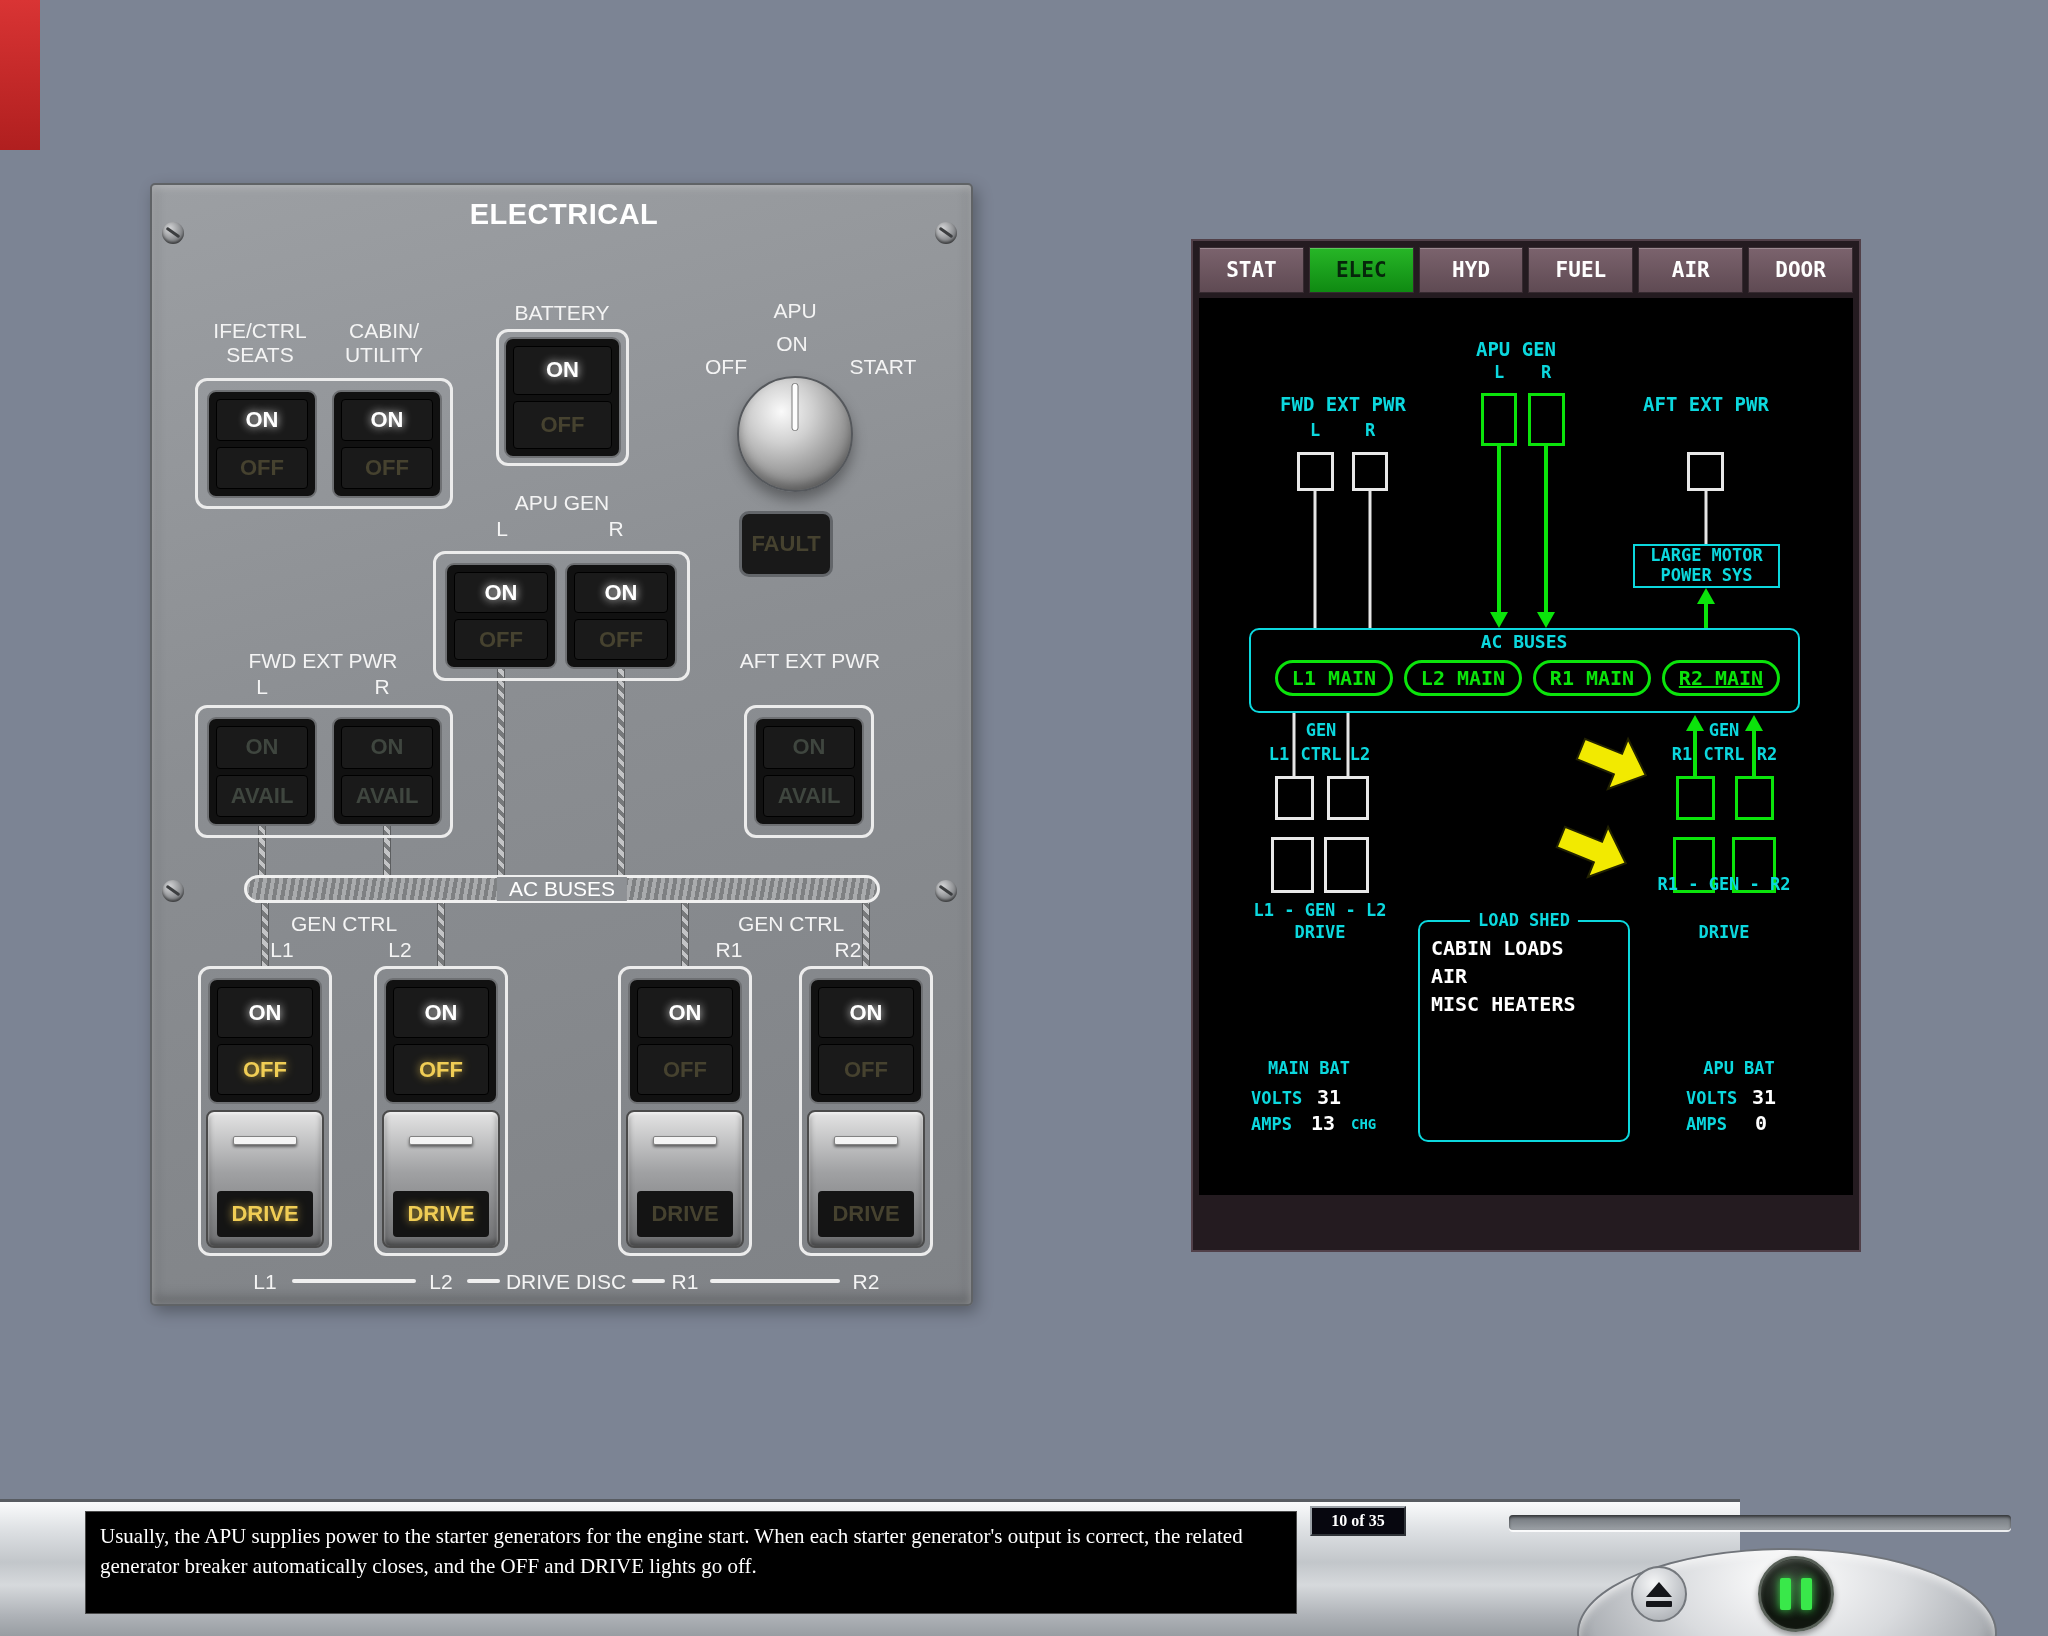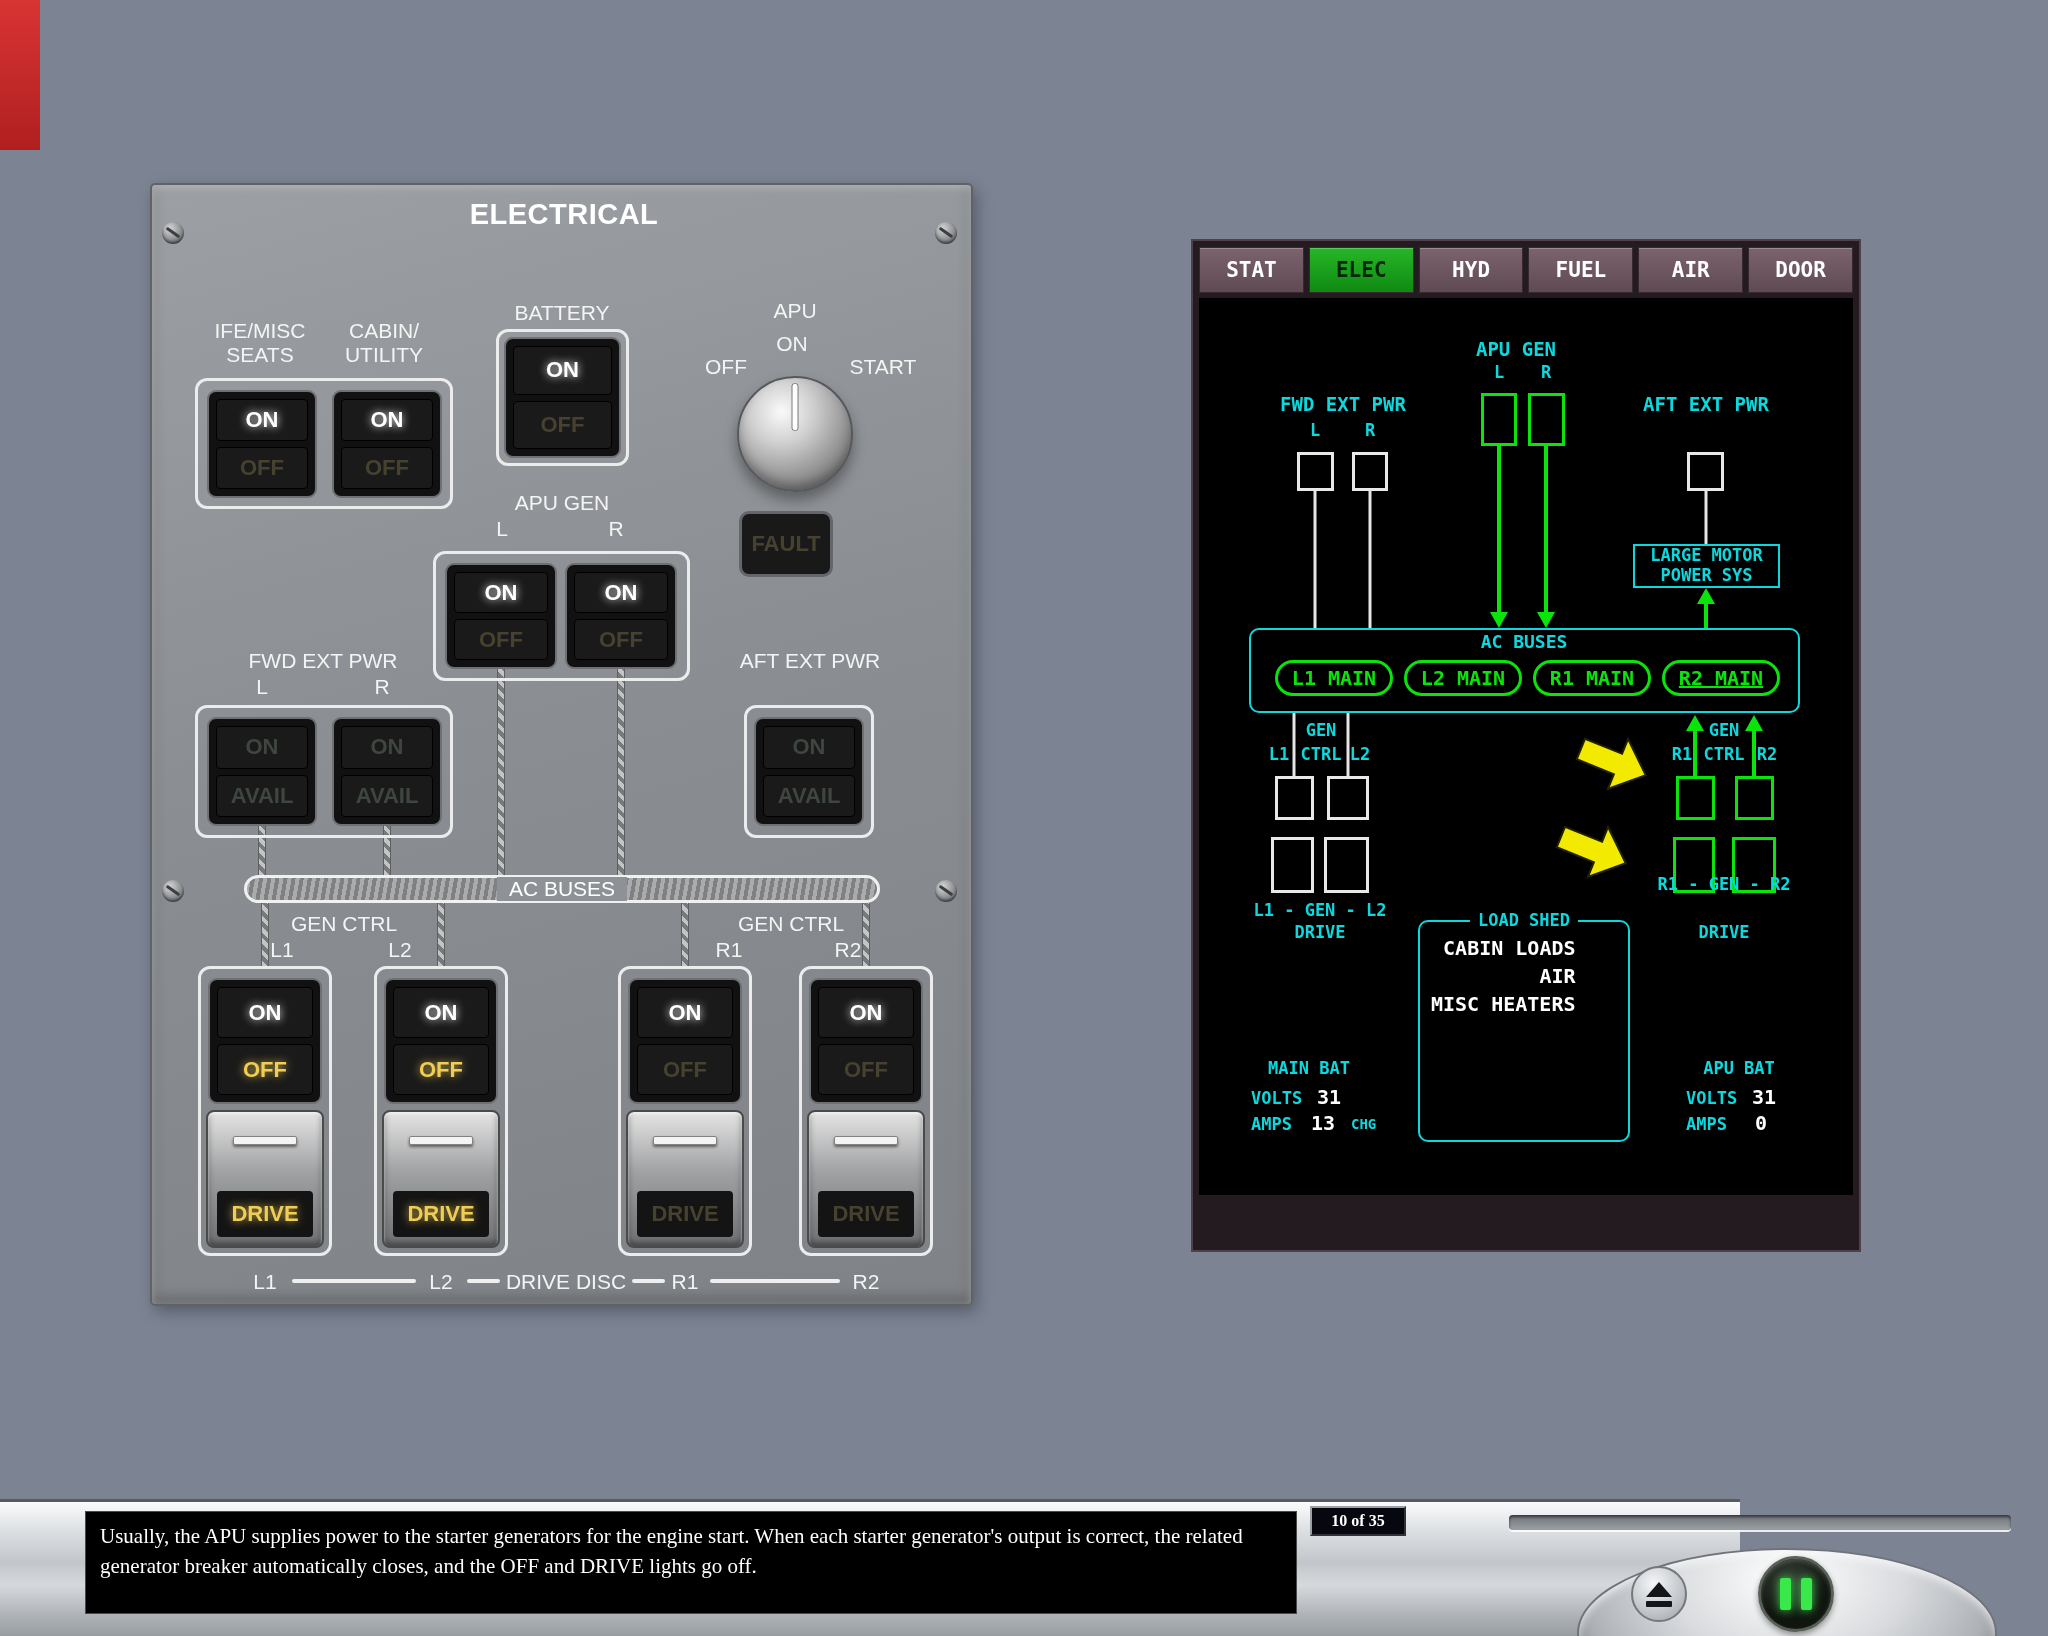--- a/index.html
+++ b/index.html
@@ -63,21 +63,21 @@
          font:bold 21px "DejaVu Sans Mono", monospace; display:flex; align-items:center; justify-content:center;
          border:1px solid #362a30; box-shadow:inset 0 1px 0 rgba(255,255,255,.25); cursor:default; }
   .tab.wide { flex:1.25; }
   .tab.active { background:linear-gradient(#27b627,#0f8a12); color:#06260b; }
   .synoptic { position:relative; width:654px; height:897px; background:#000; overflow:hidden;
               font-family:"DejaVu Sans Mono", monospace; }
   .synoptic svg { position:absolute; left:0; top:0; }
   .s  { position:absolute; transform:translateX(-50%); font-weight:bold; white-space:nowrap; }
   .sl { position:absolute; font-weight:bold; white-space:nowrap; }
   .cy { color:#0cd8de; } .wh { color:#ffffff; }
-  .f14{font-size:14px;} .f17{font-size:17px;} .f18{font-size:18px;} .f19{font-size:19px;} .f20{font-size:20px;text-align:right;}
+  .f14{font-size:14px;} .f17{font-size:17px;} .f18{font-size:18px;} .f19{font-size:19px;} .f20{font-size:20px;}
   .sbox { position:absolute; }
   .b-wh { border:3px solid #e8e8e8; } .b-gn { border:3px solid #0be40b; } .b-cy { border:2px solid #0cd8de; }
   .pill { position:absolute; border:3px solid #0be40b; border-radius:18px; color:#0be40b;
           font:bold 20px "DejaVu Sans Mono", monospace; display:flex; align-items:center; justify-content:center; }
   .lm-box { position:absolute; border:2px solid #0cd8de; display:flex; flex-direction:column; align-items:center; justify-content:center; line-height:1.15; }
   .ls-box { position:absolute; border:2px solid #0cd8de; border-radius:10px; }
   .ls-label { position:absolute; transform:translateX(-50%); background:#000; padding:0 8px; }
   .ls-items { position:absolute; line-height:28px; font-weight:bold; }
 
   
@@ -125,21 +125,21 @@
     <div class="wire" style="left:345px; top:484px; height:206px;"></div>
     <div class="wire" style="left:465px; top:484px; height:206px;"></div>
     <div class="wire" style="left:106px; top:641px; height:49px;"></div>
     <div class="wire" style="left:231px; top:641px; height:49px;"></div>
     <div class="wire" style="left:109px; top:718px; height:63px;"></div>
     <div class="wire" style="left:285px; top:718px; height:63px;"></div>
     <div class="wire" style="left:529px; top:718px; height:63px;"></div>
     <div class="wire" style="left:710px; top:718px; height:63px;"></div>
 
     <div class="lb lb2" style="left:108px; top:134px;">
-      <span>IFE/MISC</span><br><span>SEATS</span>
+      <span>IFE/CTRL</span><br><span>SEATS</span>
     </div>
     <div class="lb lb2" style="left:232px; top:134px;">
       <span>CABIN/</span><br><span>UTILITY</span>
     </div>
     <div class="grp" style="left:43px; top:193px; width:258px; height:131px;"></div>
     <div class="bezel" style="left:55px; top:205px; width:110px; height:108px;">
       <div class="cell lit-w">ON</div>
       <div class="cell dim-a">OFF</div>
     </div>
     <div class="bezel" style="left:180px; top:205px; width:110px; height:108px;">

